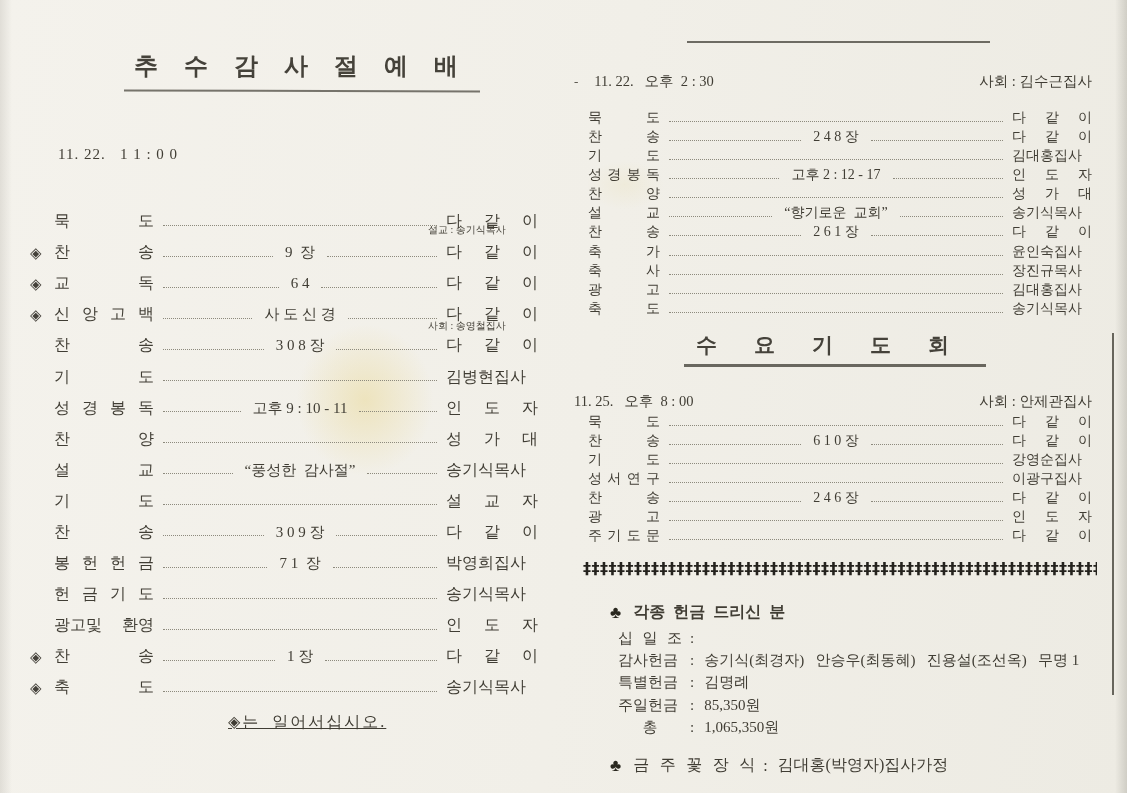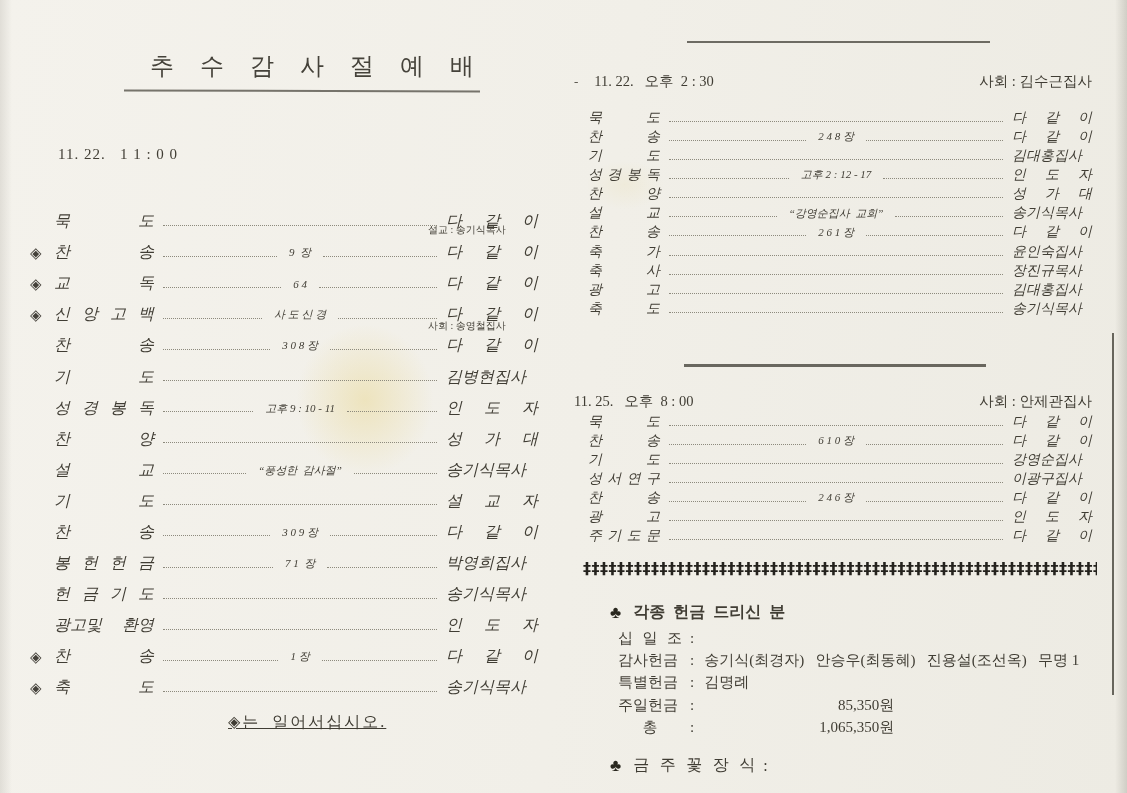--- a/index.html
+++ b/index.html
@@ -12,74 +12,74 @@
       radial-gradient(ellipse 55px 35px at 625px 185px, rgba(226,210,140,.15), rgba(226,210,140,0) 70%),
       linear-gradient(97deg,#f4f2ec 0%,#f1efe8 52%,#edebe3 100%);
   }
   .corner-shade{position:absolute;left:0;top:0;width:12px;height:100%;
     background:linear-gradient(to right, rgba(105,100,88,.14), rgba(105,100,88,0));}
   .edge-shade{position:absolute;right:0;top:0;width:12px;height:100%;
     background:linear-gradient(to left, rgba(90,88,78,.20), rgba(90,88,78,0));}
   .page-edge-line{position:absolute;left:1112px;top:333px;width:2px;height:362px;background:#4f4d44;opacity:.85;}
 
   
-  .lp-title{position:absolute;left:150px;top:50px;font-size:24px;font-weight:normal;
+  .lp-title{position:absolute;left:134px;top:50px;font-size:24px;font-weight:bold;
     letter-spacing:26px;color:#45423a;white-space:nowrap;}
   .lp-rule{position:absolute;left:124px;top:90px;width:356px;height:2px;background:#56544b;opacity:.8;transform:rotate(.18deg);}
   .rp-title{position:absolute;left:690px;top:13px;font-size:19px;font-weight:bold;
     letter-spacing:16px;word-spacing:26px;color:#45423a;white-space:pre;}
   .rp-rule{position:absolute;left:687px;top:41px;width:303px;height:2px;background:#56544b;opacity:.85;}
   .wed-title{position:absolute;left:696px;top:331px;font-size:21px;font-weight:bold;
     letter-spacing:37px;color:#45423a;white-space:nowrap;}
   .wed-rule{position:absolute;left:684px;top:364px;width:302px;height:3px;background:#514f47;opacity:.85;}
 
   
   .lp-date{position:absolute;left:58px;top:146px;font-size:15px;white-space:pre;letter-spacing:1px;}
   .lp-meta{position:absolute;left:428px;top:150px;font-size:10px;line-height:32px;white-space:pre;}
   .rp-meta{position:absolute;display:flex;justify-content:space-between;align-items:center;
     left:574px;width:518px;font-size:14.5px;white-space:pre;}
   #inst-meta{top:72px;} #wed-meta{top:392px;}
   .meta-left{display:flex;align-items:center;}
   .dash{margin-right:16px;font-size:13px;color:#55524a;}
 
   
   .order{position:absolute;display:flex;flex-direction:column;}
-  .row{display:flex;align-items:center;font-style:italic;}
+  .row{display:flex;align-items:center;}
   #left-order{left:30px;top:206px;width:508px;}
   #left-order .row{height:31.1px;font-size:16px;}
   #left-order .marker{width:24px;font-size:15px;color:#44413a;}
   #left-order .label{width:100px;}
   #left-order .name{width:92px;}
-  #left-order .center{font-size:11px;}
+  #left-order .center{font-size:15px;}
   #inst-order{left:588px;top:108px;width:504px;}
   #wed-order{left:588px;top:412px;width:504px;}
   #inst-order .row{height:19.15px;font-size:14px;}
   #wed-order .row{height:19px;font-size:14px;}
   #inst-order .label,#wed-order .label{width:72px;}
   #inst-order .name,#wed-order .name{width:80px;}
-  #inst-order .center,#wed-order .center{font-size:11px;}
+  #inst-order .center,#wed-order .center{font-size:14px;}
   .label,.name{text-align:justify;text-align-last:justify;}
   .center{white-space:pre;padding:0 3px;}
   .leader{flex:1 1 0;min-width:8px;border-bottom:1.6px dotted #8d8a7d;margin:7px 9px 0 9px;height:0;}
   .center-wrap{display:contents;}
   .footnote{position:absolute;left:228px;top:712px;font-size:16px;letter-spacing:2px;white-space:pre;text-decoration:underline;}
 
   
   .ornament{position:absolute;left:583px;top:558px;width:514px;overflow:hidden;white-space:nowrap;
     font-family:"DejaVu Sans","Liberation Sans",sans-serif;font-size:16px;font-weight:bold;
     letter-spacing:.5px;color:#24221d;line-height:21px;}
   .off-title{position:absolute;left:610px;top:602px;font-size:16px;font-weight:bold;white-space:pre;display:flex;align-items:center;}
   .clover{margin-right:12px;font-size:17px;color:#2a281f;}
   .off-lines{position:absolute;left:618px;top:627px;}
   .off-line{display:flex;align-items:center;height:22.4px;font-size:15px;}
   .off-label{width:64px;text-align:justify;text-align-last:justify;}
   .off-label.single{text-align-last:center;}
   .off-colon{padding:0 10px 0 8px;}
   .off-value{white-space:pre;}
-  .off-value.amount{display:inline-block;width:190px;text-align:right;}
+  .off-value.amount{display:inline-block;width:190px;text-align:left;}
   .flower{position:absolute;left:610px;top:755px;font-size:16px;display:flex;align-items:center;}
   .flower-label{width:122px;text-align:justify;text-align-last:justify;}
   .flower-colon{padding:0 10px 0 8px;}
   .flower-value{white-space:pre;}
 </style>
 </head>
 <body>
 
 <div class="sheet">
   <div class="corner-shade"></div>
@@ -284,21 +284,21 @@
     <span class="label">찬 양</span>
     <span class="leader"></span>
 
     <span class="name">성 가 대</span>
   </div>
       <div class="row">
 
     <span class="label">설 교</span>
     <span class="leader"></span>
     <span class="center-wrap">
-      <span class="center">“강영순집사  교회”</span>
+      <span class="center">“향기로운  교회”</span>
       <span class="leader"></span>
     </span>
     <span class="name">송기식목사</span>
   </div>
       <div class="row">
 
     <span class="label">찬 송</span>
     <span class="leader"></span>
     <span class="center-wrap">
       <span class="center">2 6 1 장</span>
@@ -329,20 +329,21 @@
   </div>
       <div class="row">
 
     <span class="label">축 도</span>
     <span class="leader"></span>
 
     <span class="name">송기식목사</span>
   </div>
     </div>
 
+  <div class="wed-title">수요기도회</div>
   <div class="wed-rule"></div>
   <div class="rp-meta" id="wed-meta">
     <span>11. 25.   오후  8 : 00</span>
     <span>사회 : 안제관집사</span>
   </div>
   <div class="order" id="wed-order">
       <div class="row">
 
     <span class="label">묵 도</span>
     <span class="leader"></span>
@@ -427,14 +428,15 @@
       <div class="off-line">
     <span class="off-label single">총</span>
     <span class="off-colon">:</span>
     <span class="off-value amount">1,065,350원</span>
   </div>
     </div>
   <div class="flower">
     <span class="clover">♣</span>
     <span class="flower-label">금 주 꽃 장 식</span>
     <span class="flower-colon">:</span>
+    <span class="flower-value">김대홍(박영자)집사가정</span>
   </div>
 </div>
 
 </body></html>

